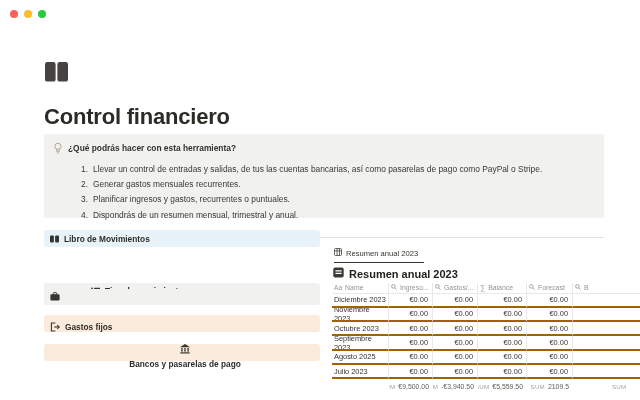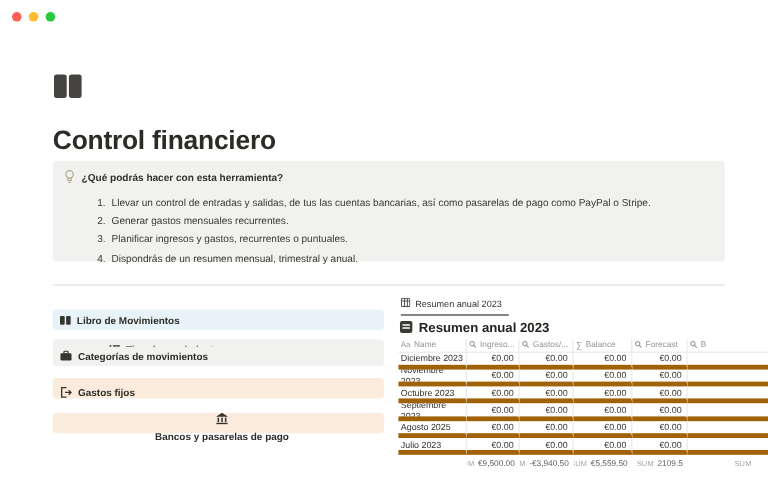--- a/index.html
+++ b/index.html
@@ -28,40 +28,40 @@
   .cl-num { width:10px; text-align:right; margin-right:5px; flex:none; }
 
   .divider { left:44px; top:237px; width:560px; border-top:1px solid #e1e0dd; }
 
   
   .link {
     left:44px; width:276px; height:17px; border-radius:3px;
     display:flex; align-items:center; gap:5px; padding-left:6px;
     font-size:8.3px; font-weight:600; color:#2f2d28;
   }
-  .lk1 { top:258px; } .lk2 { top:283px; height:16px;padding-left:47px; } .lk3 { top:288.5px; height:16px; }
+  .lk1 { top:230px; } .lk2 { top:283px; height:16px;padding-left:47px; } .lk3 { top:288.5px; height:16px; }
   .lk4 { top:315px;align-items:flex-end; } .lk5 { top:344px;flex-direction:column; }
   .link .ic { flex:none; display:flex; }
 
   
   .tab {
     left:334px; top:248px; display:inline-flex; align-items:center; gap:4px;
     padding:0 6px 4px 0; border-bottom:1.5px solid #37352f;
     font-size:7.6px; font-weight:500; color:#37352f;
   }
   .db-title { left:333px; top:267px; display:flex; align-items:center; gap:5px;
     font-size:11px; font-weight:700; color:#24221d; }
 
   
   .table { left:332px; top:283px; width:320px; font-size:7.4px; }
   .tr { display:grid; grid-template-columns:57px 44px 45px 49px 46px 79px; }
   .c { display:flex; align-items:center; overflow:hidden; }
   .c:not(:last-child) { border-right:1px solid #e9e9e7; }
   .th .c { height:10.5px; color:#94938e; font-size:6.9px; gap:3px; padding-left:2px; border-bottom:1px solid #e9e9e7; }
-  .tb .c { height:14.3px; border-bottom:4px solid #a16207; }
+  .tb .c { height:14.3px; border-bottom:2px solid #a16207; }
   .tb .name { padding-left:2px; font-weight:500; color:#34322d; }
   .tb .val { justify-content:flex-end; padding-right:4px; color:#3a3833; }
   .tf .c { height:15px; border:none; justify-content:flex-end; gap:3px; padding-right:4px; }
   .tf .c:not(:last-child) { border:none; }
   .tf .start { justify-content:flex-start; padding-left:39px; }
   .sum-label { font-size:6.2px; color:#a3a29e; letter-spacing:0.2px; flex:none; }
   .sum-value { font-size:6.9px; color:#5f5e59; white-space:nowrap; flex:none; }
   .hdr-aa { font-size:6.6px; color:#9b9a97; font-weight:500; }
   .hdr-sigma { font-size:7.2px; color:#9b9a97; }
   .hlabel { white-space:nowrap; }
@@ -141,21 +141,20 @@
   <span>Tipo de movimiento</span>
 </div>
 
 <div class="abs link lk3" style="background-color: rgb(241, 241, 239);">
   <span class="ic">
     <svg width="10" height="9" viewBox="0 0 10 9">
       <rect x="3.3" y="0.6" width="3.4" height="2.4" rx="0.8" fill="none" stroke="#37352f" stroke-width="1"></rect>
       <rect x="0.4" y="2.3" width="9.2" height="6.2" rx="1.1" fill="#37352f"></rect>
     </svg>
   </span>
-  <span>Categorías de movimientos</span>
 </div>
 
 <div class="abs link lk4" style="background-color: rgb(250, 235, 221);">
   <span class="ic">
     <svg width="10" height="10" viewBox="0 0 10 10" fill="none" stroke="#37352f" stroke-width="1.1">
       <path d="M5.4 1 H1.4 V9 H5.4"></path>
       <path d="M4.2 5 H9"></path>
       <path d="M7.2 3.1 L9.2 5 L7.2 6.9"></path>
     </svg>
   </span>

